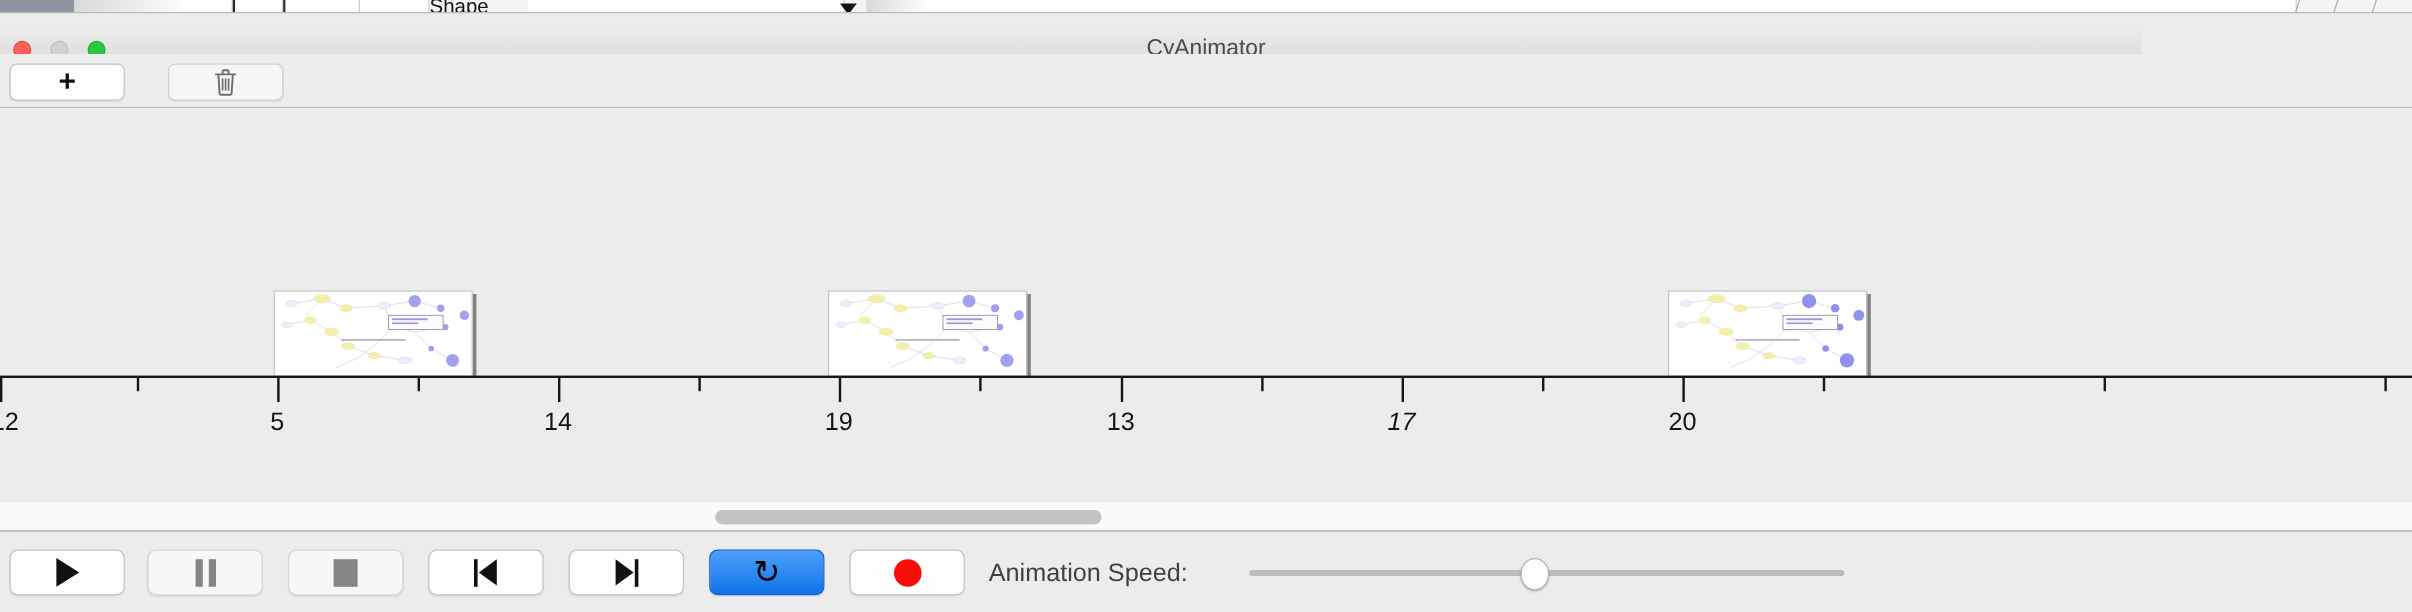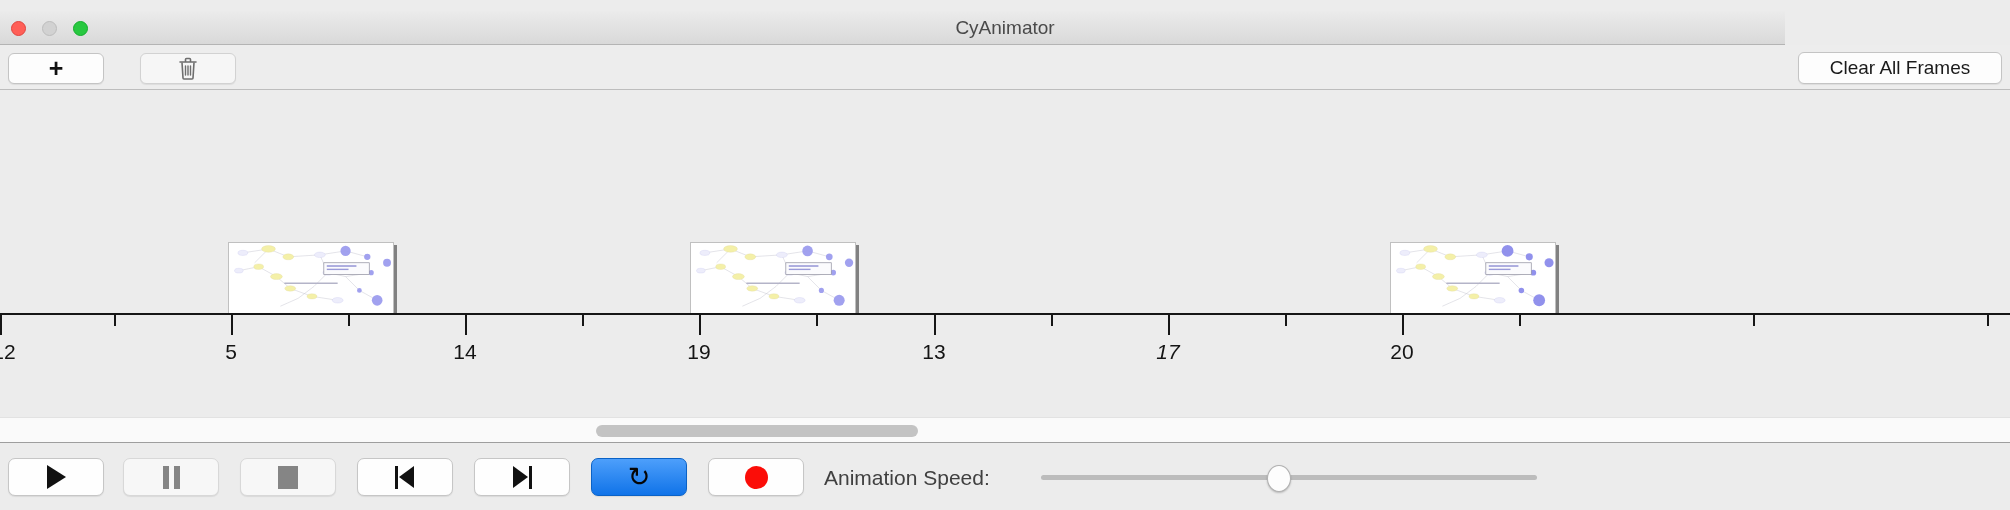--- a/index.html
+++ b/index.html
@@ -71,21 +71,21 @@
     position: absolute;
     top: 0;
     width: 1px; height: 11px;
     background: #a8a8a8;
     transform: skewX(-18deg);
   }
 
   
   .titlebar {
     position: absolute;
-    top: 11px; left: 0;
+    top: 24px; left: 0;
     width: 1785px;
     height: 34px;
     background: linear-gradient(to bottom, #ebebeb 0%, #d9d9d9 100%);
     border-bottom: 1px solid #b4b4b4;
   }
   .traffic {
     position: absolute;
     top: 10px;
     width: 15px; height: 15px;
     border-radius: 50%;
@@ -304,20 +304,38 @@
     border: 1px solid #b0b0b0;
     box-shadow: 0 1px 2px rgba(0,0,0,0.22);
     transform: translateX(-50%);
   }
 </style>
 </head>
 <body>
 
 <div id="app">
 
+  <div class="bg-strip">
+    <div class="bg-dark-tab"></div>
+    <div class="bg-grad" style="left:62px;  width:88px;"></div>
+    <div class="bg-cell" style="left:150px; width:44px;"></div>
+    <div class="bg-tick" style="left:194px;"></div>
+    <div class="bg-cell" style="left:196px; width:40px;"></div>
+    <div class="bg-tick" style="left:236px;"></div>
+    <div class="bg-cell" style="left:238px; width:62px;"></div>
+    <div class="bg-cell" style="left:300px; width:58px;"></div>
+    <div class="bg-label" style="left:358px;">Shape</div>
+    <div class="bg-cell" style="left:440px; width:264px;"></div>
+    <div class="bg-arrow" style="left:700px;"></div>
+    <div class="bg-grad" style="left:722px; width:48px;"></div>
+    <div class="bg-cell" style="left:770px; width:1144px;"></div>
+    <div class="bg-slash" style="left:1914px;"></div>
+    <div class="bg-slash" style="left:1946px;"></div>
+    <div class="bg-slash" style="left:1978px;"></div>
+  </div>
 
   <div class="titlebar">
     <div class="traffic close"></div>
     <div class="traffic min"></div>
     <div class="traffic max"></div>
     <div class="window-title">CyAnimator</div>
   </div>
 
   <div class="toolbar">
     <div class="btn btn-add">
@@ -325,23 +343,20 @@
     </div>
 
     <div class="btn btn-trash disabled">
       <svg width="20" height="23" viewBox="0 0 20 23">
         <path d="M2 5 h16 M7.5 5 V2.5 a1 1 0 0 1 1-1 h3 a1 1 0 0 1 1 1 V5" stroke="#6e6e6e" stroke-width="1.6" fill="none" stroke-linecap="round"></path>
         <path d="M4 5.5 L5 21 a1 1 0 0 0 1 1 h8 a1 1 0 0 0 1-1 L16 5.5" stroke="#6e6e6e" stroke-width="1.6" fill="none" stroke-linejoin="round"></path>
         <path d="M7.5 9 V18 M10 9 V18 M12.5 9 V18" stroke="#6e6e6e" stroke-width="1.4" fill="none" stroke-linecap="round"></path>
       </svg>
     </div>
 
-    <div class="btn btn-clear">
-      <span>Clear All Frames</span>
-    </div>
   </div>
 
   <div class="timeline">
 
     <div class="frame" style="left:228px;">
       <svg class="net" viewBox="0 0 166 72" preserveAspectRatio="none">
         <g stroke="#b9b9c8" stroke-width="0.4" fill="none">
           <path d="M14 10 L40 6 M40 6 L60 14 M60 14 L92 12 M92 12 L118 8 M118 8 L140 14
                    M92 12 L100 30 M100 30 L118 34 M100 30 L86 44 M86 44 L70 56 M70 56 L52 64
                    M10 28 L30 24 M30 24 L48 34 M48 34 L62 46 M62 46 L84 54 M84 54 L110 58

